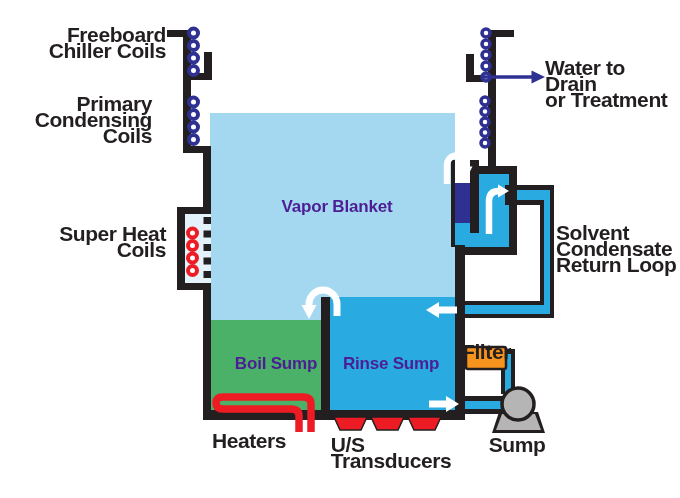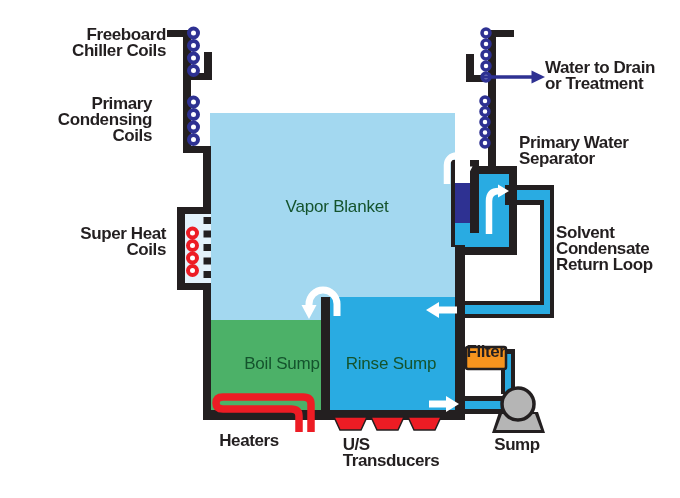--- a/index.html
+++ b/index.html
@@ -2,28 +2,28 @@
 <html style="--wall: #231f20; --vapor: #a3d8f0; --liquid: #29abe2; --boil: #4cb168; --navy: #2e3192; --red: #ed1c24; --orange: #f7941e; --pump_gray: #b5b5b5; --label: #231f20; --white: #ffffff;"><head>
 <meta charset="utf-8">
 <style>
   html,body{margin:0;padding:0;background:#fff;}
   .canvas{
     position:relative;width:680px;height:498px;background:#fff;overflow:hidden;
     font-family:"Liberation Sans","DejaVu Sans",sans-serif;
   }
   svg{position:absolute;left:0;top:0;}
   .lbl{
-    position:absolute;color:var(--label);font-size:17px;line-height:16px;
+    position:absolute;color:var(--label);font-size:21px;line-height:16px;
     font-weight:bold;letter-spacing:-0.4px;white-space:pre-line;
   }
   .lbl.right{text-align:right;}
   .lbl.center{text-align:center;}
   .lbl.mid{transform:translate(-50%,-50%);text-align:left;}
   .wlbl{
-    position:absolute;color:#14532d;font-size:17px;line-height:18px;font-weight:normal;
+    position:absolute;color:#4c1d95;font-size:17px;line-height:18px;font-weight:bold;
     letter-spacing:-0.2px;transform:translate(-50%,-50%);white-space:nowrap;
   }
   
   .wall{fill:var(--wall);}
   .vapor{fill:var(--vapor);}
   .liquid{fill:var(--liquid);}
   .green{fill:var(--boil);}
   .navy{fill:var(--navy);}
   .shcbox{fill:#e4f2fb;}
   .coil-navy{fill:#fff;stroke:var(--navy);stroke-width:4;}
@@ -168,28 +168,26 @@
   </svg>
 
   <div class="lbl right" style="left:36px;top:27px;width:130px;">Freeboard
 Chiller Coils</div>
   <div class="lbl right" style="left:16px;top:96px;width:136px;">Primary
 Condensing Coils</div>
   <div class="lbl right" style="left:36px;top:226px;width:130px;">Super Heat
 Coils</div>
   <div class="lbl" style="left:545px;top:60px;">Water to Drain
 or Treatment</div>
-  <div class="lbl" style="left:519px;top:135px;">Primary Water
-Separator</div>
   <div class="lbl" style="left:556px;top:225px;">Solvent
 Condensate
 Return Loop</div>
   <div class="lbl center" style="left:462px;top:327px;width:48px;margin-top:17px;">Filter</div>
   <div class="lbl mid" style="left:249px;top:441px;">Heaters</div>
   <div class="lbl mid" style="left:391px;top:453px;">U/S
 Transducers</div>
   <div class="lbl mid" style="left:517px;top:445px;">Sump</div>
 
   <div class="wlbl" style="left:337px;top:207px;">Vapor Blanket</div>
-  <div class="wlbl" style="left:268px;top:364px;padding-left:28px;">Boil Sump</div>
+  <div class="wlbl" style="left:262px;top:364px;padding-left:28px;">Boil Sump</div>
   <div class="wlbl" style="left:391px;top:364px;">Rinse Sump</div>
 
 </div>
 
 </body></html>

